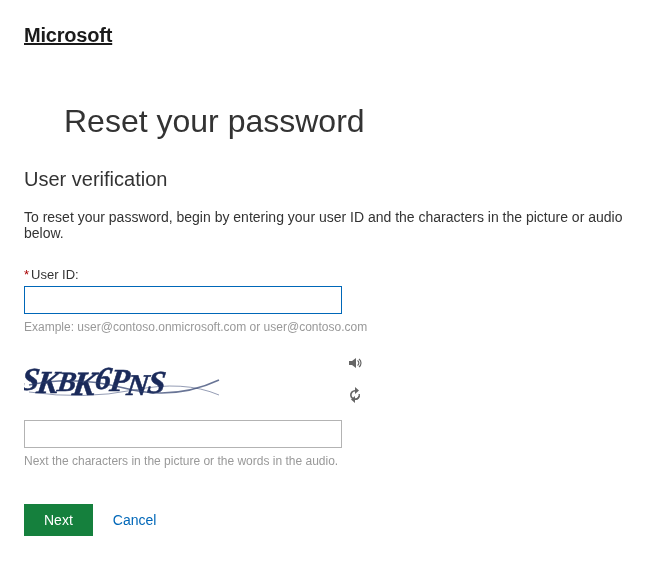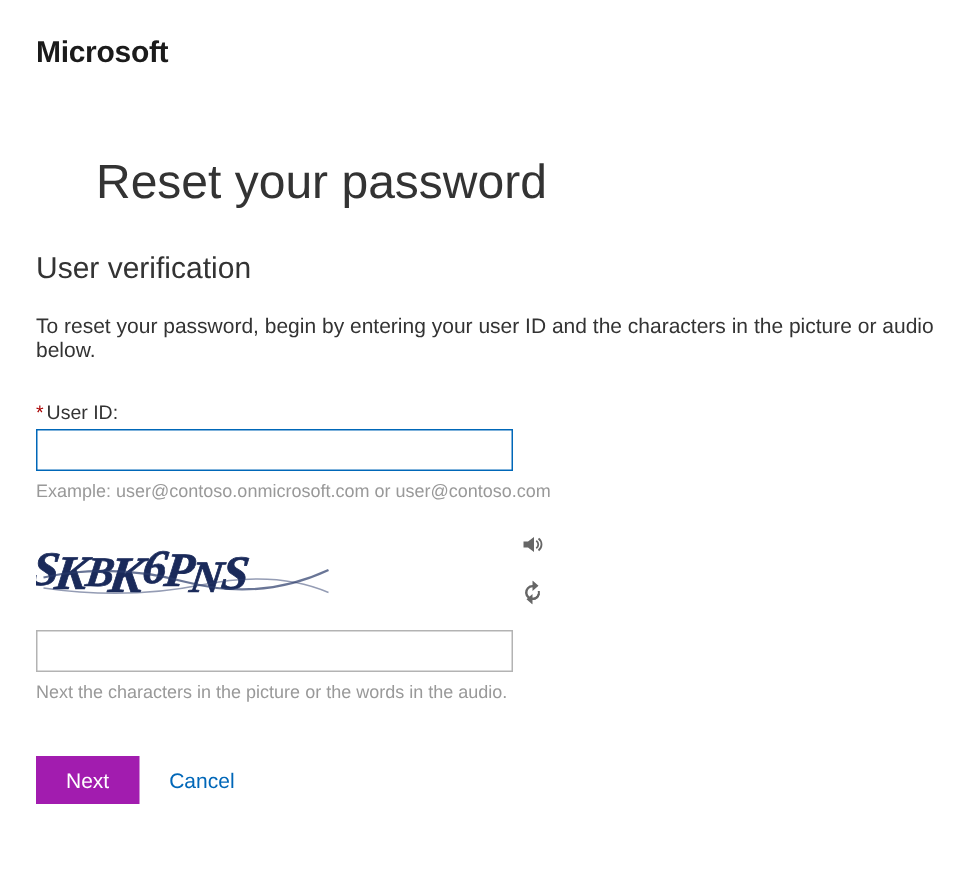--- a/index.html
+++ b/index.html
@@ -15,20 +15,21 @@
       color: #333;
       font-size: 13px;
     }
     .brand {
       font-family: "Segoe UI", Arial, sans-serif;
       font-weight: 700;
       font-size: 20px;
       color: #1b1b1b;
       letter-spacing: -0.2px;
       margin-bottom: 56px;
+      text-decoration: underline;
     }
     .page-title {
       font-family: "Segoe UI Light", "Segoe UI", sans-serif;
       font-weight: 300;
       font-size: 32px;
       color: #333;
       margin-bottom: 28px;
       margin-left: 40px;
     }
     .subheading {
@@ -108,21 +109,21 @@
       cursor: pointer;
       color: #666;
     }
     .button-row {
       display: flex;
       align-items: center;
       gap: 20px;
       margin-top: 36px;
     }
     .primary-btn {
-      background: #a21caf;
+      background: #15803d;
       color: #ffffff;
       border: none;
       padding: 8px 20px;
       font-size: 14px;
       font-family: inherit;
       cursor: pointer;
       min-width: 64px;
     }
     .link-btn {
       background: none;

